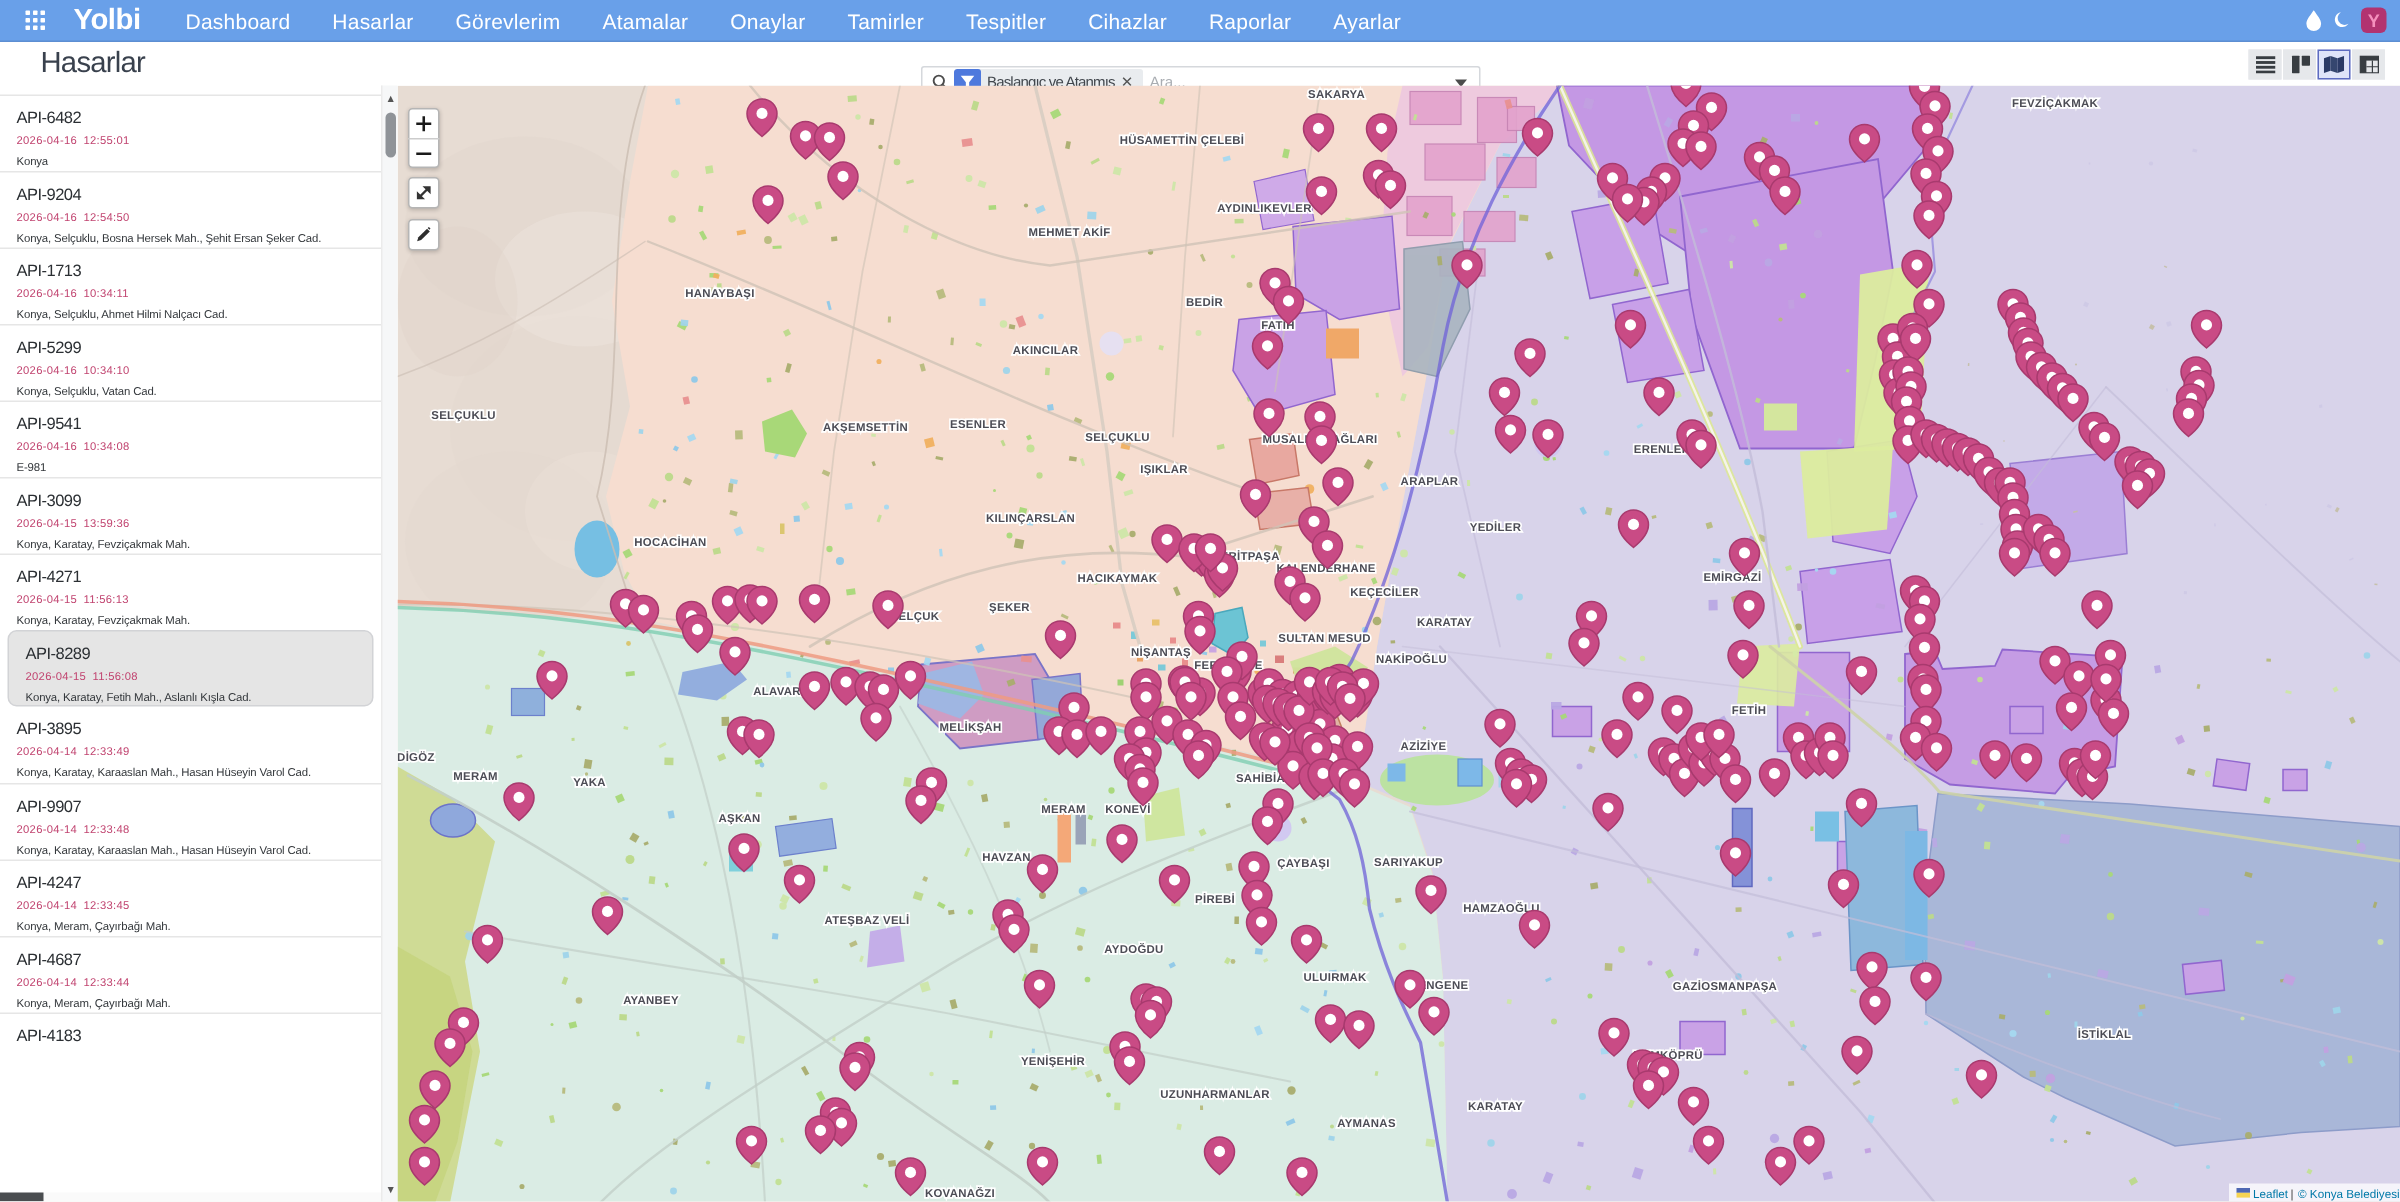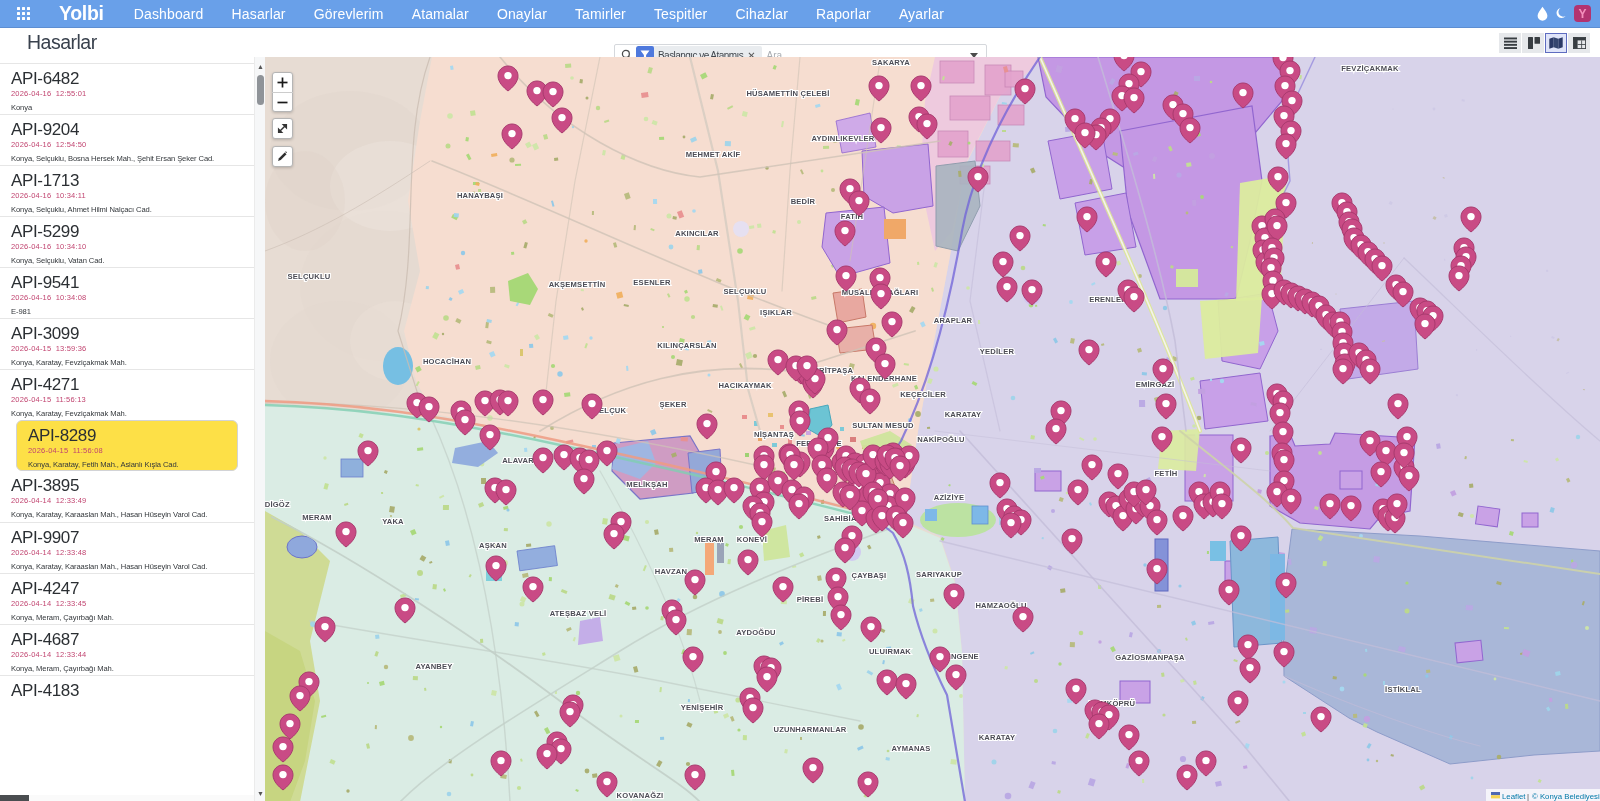--- a/index.html
+++ b/index.html
@@ -1,19 +1,19 @@
 <!DOCTYPE html>
 <html><head><meta charset="utf-8">
 <style>
 *{margin:0;padding:0;box-sizing:border-box}
 html,body{width:1600px;height:801px;overflow:hidden;font-family:"Liberation Sans",sans-serif;background:#fff}
 .nav{height:28px;background:#69a0e9;display:flex;align-items:center;color:#fff;border-bottom:1px solid #5d8ed2}
 .grid{width:13px;height:13px;margin-left:17px;display:grid;grid-template-columns:3px 3px 3px;grid-template-rows:3px 3px 3px;gap:2px;flex:none}
 .grid i{background:#fff;border-radius:0.5px}
-.brand{font-size:19.5px;font-weight:bold;margin-left:29px;letter-spacing:-0.3px}
+.brand{font-size:19.5px;font-weight:bold;margin-left:19px;letter-spacing:-0.3px}
 .nv{font-size:14px;margin-left:28px;white-space:nowrap;letter-spacing:0.15px}
 .nv.first{margin-left:30px}
 .navright{margin-left:auto;display:flex;align-items:center}
 .drop{margin-right:6px}
 .avatar{width:17px;height:17px;border-radius:4px;background:#b23370;color:#f590bd;font-size:12px;font-weight:bold;display:flex;align-items:center;justify-content:center;margin-right:9px}
 .cbar{height:29px;background:#fff;display:flex;align-items:center;position:relative}
 .title{font-size:19.5px;color:#39414d;margin-left:27px;letter-spacing:-0.5px}
 .search{position:absolute;left:614px;top:16px;width:373px;height:22px;border:1px solid #d5d8dc;border-radius:2px;display:flex;align-items:center;background:#fff}
 .mag{margin-left:6px}
 .chip{display:flex;align-items:center;height:18px;background:#e9ecef;border-radius:2px;margin-left:3px;overflow:hidden}
@@ -21,24 +21,24 @@
 .chipt{font-size:10px;color:#41464c;padding:0 4px;letter-spacing:-0.55px}
 .chipx{font-size:10px;color:#555;padding-right:6px}
 .ara{font-size:10px;color:#a9adb2;margin-left:5px}
 .caret{margin-left:auto;margin-right:8px;width:0;height:0;border-left:4px solid transparent;border-right:4px solid transparent;border-top:5px solid #4c4c4c}
 .views{position:absolute;right:10px;top:5px;display:flex}
 .vb{width:22px;height:20px;background:#e6e8eb;display:flex;align-items:center;justify-content:center;border:1px solid #e6e8eb;margin-left:1px}
 .vb.act{background:#dfe4f9;border:1.5px solid #5e6cc0}
 .content{display:flex;height:744px}
 .panel{width:254px;background:#fff;overflow:hidden;position:relative;padding-top:6px}
 .item{height:51px;border-top:1px solid #e6e6e6;padding:9px 0 0 11px;overflow:hidden;box-sizing:border-box}
-.item .t{font-size:17px;line-height:12px;color:#2b2f33;letter-spacing:-0.35px}
+.item .t{font-size:11px;line-height:12px;color:#2b2f33;letter-spacing:-0.35px}
 .item .d{font-size:7.5px;line-height:8px;color:#c14470;margin-top:5px;word-spacing:2px;letter-spacing:0.2px}
 .item .a{font-size:7.6px;line-height:9px;color:#33373b;margin-top:5px;white-space:nowrap;letter-spacing:-0.1px}
-.item.sel{background:#fde047;border-radius:6px;margin:0 16px;border:1px solid #d2d3d6}
+.item.sel{background:#e5e5e5;border-radius:6px;margin:0 5px;border:1px solid #d2d3d6}
 .item.sel + .item{border-top:none}
 .vscroll{width:11px;background:#f6f7f8;border-left:1px solid #ebebeb;position:relative}
 .vthumb{position:absolute;left:2px;top:18px;width:7px;height:30px;background:#8f9398;border-radius:4px}
 .varr{position:absolute;left:2px;font-size:7px;color:#555}
 .hscroll{position:absolute;bottom:0;left:0;width:254px;height:6px;background:#fafafa}
 .hthumb{position:absolute;left:0;bottom:0;width:29px;height:6px;background:#4a4d50}
 .map{flex:1;position:relative;overflow:hidden}
 .mapctl{position:absolute;z-index:5;background:#fff;border:1px solid #b5b5b5;border-radius:3px;box-shadow:0 1px 3px rgba(0,0,0,0.2);display:flex;flex-direction:column;align-items:center}
 .zbox{left:7px;top:15px;width:21px}
 .zbtn{width:21px;height:19px;display:flex;align-items:center;justify-content:center;font-size:15px;font-weight:bold;color:#222}

